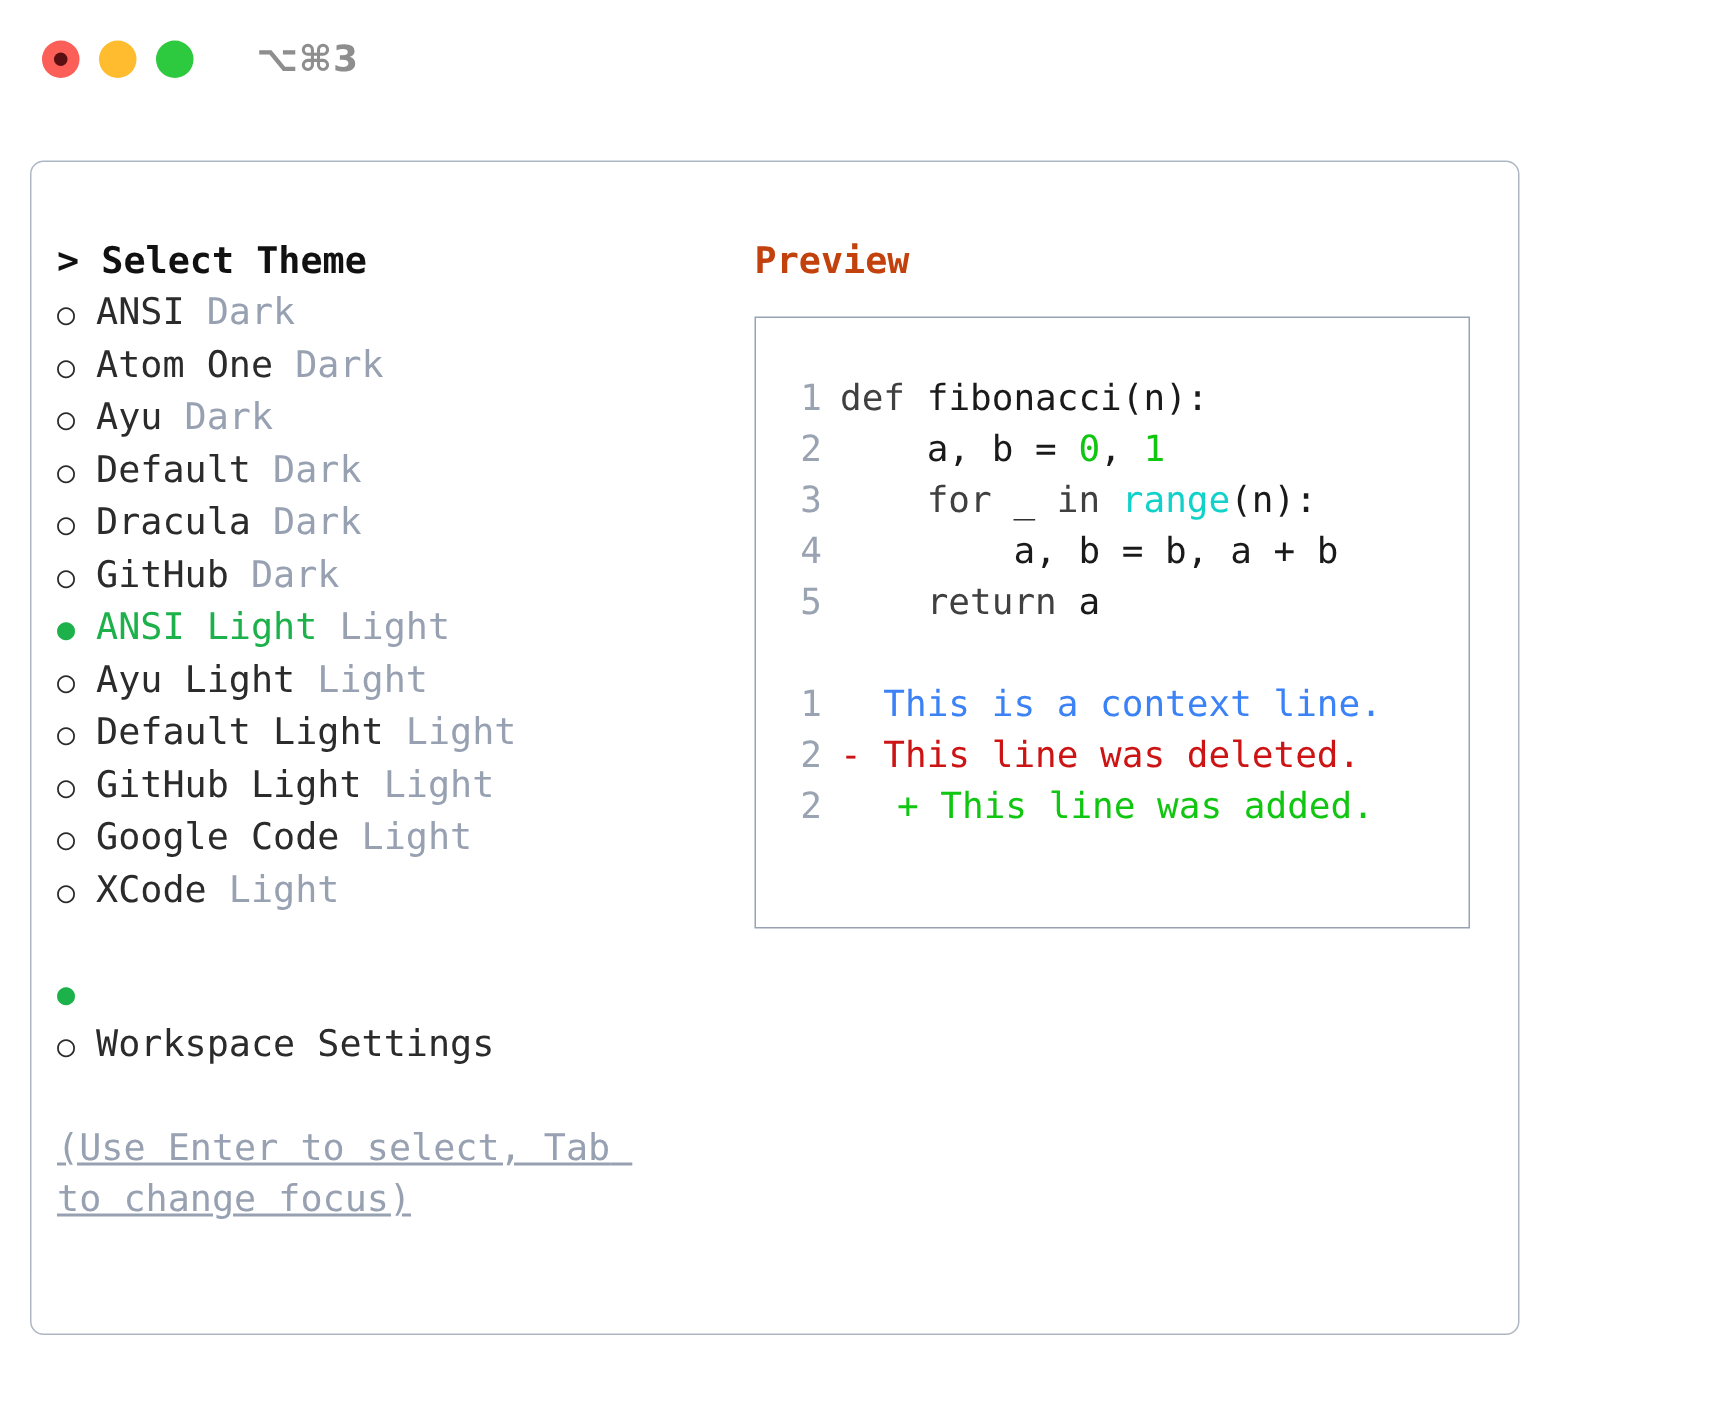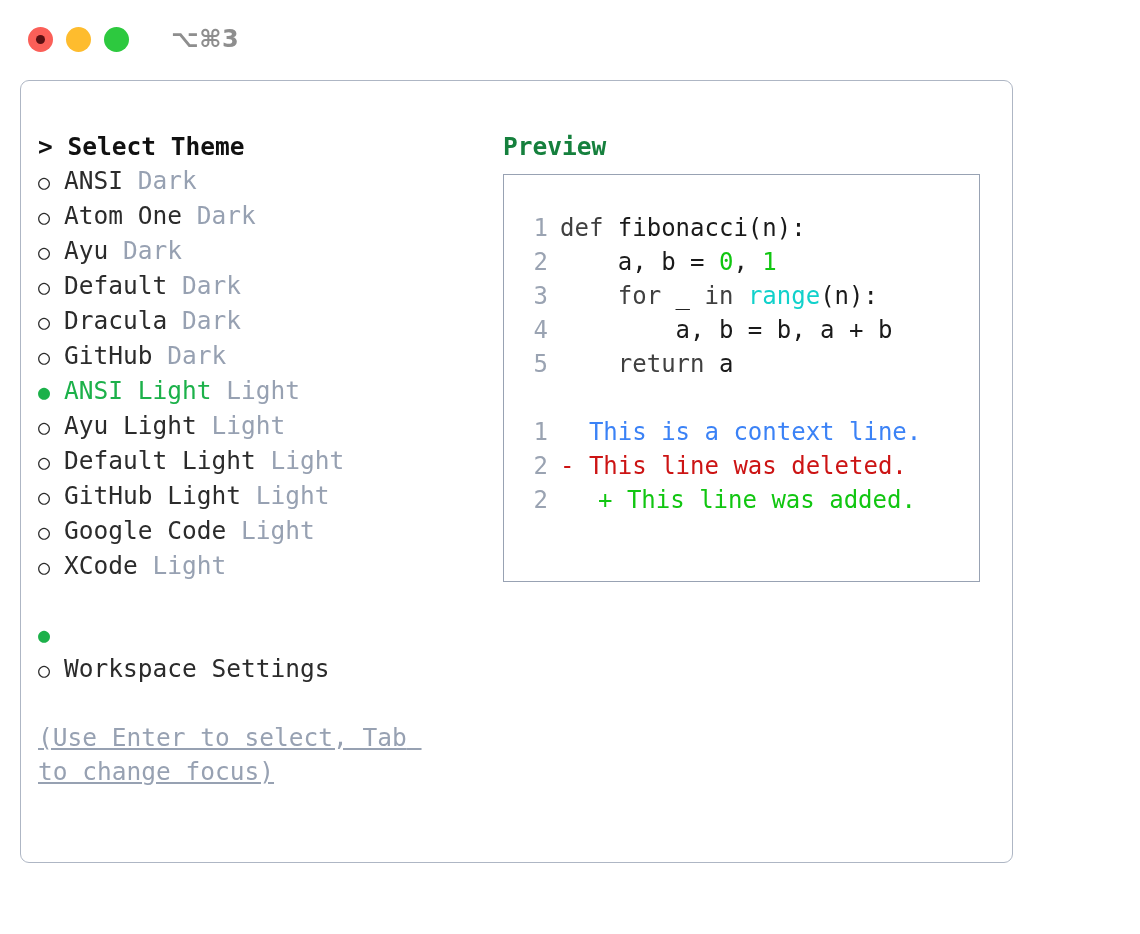--- a/index.html
+++ b/index.html
@@ -65,21 +65,21 @@
     font-size: 24px;
     font-weight: 700;
     letter-spacing: 0.5px;
     line-height: 1;
   }
 
   
   .card {
     position: absolute;
     left: 20px;
-    top: 80px;
+    top: 107px;
     width: 993px;
     height: 783px;
     border: 1.6px solid #aeb6c4;
     border-radius: 9px;
     box-sizing: border-box;
     background: #ffffff;
   }
 
   .card-inner {
     position: absolute;
@@ -149,24 +149,24 @@
   
   .right-pane {
     flex: 1;
     padding: 49px 0 0 17px;
     box-sizing: border-box;
   }
 
   .preview-title {
     font-size: 24.5px;
     font-weight: 700;
-    color: #15803d;
-    line-height: 34px;
-    white-space: pre;
-    margin-bottom: 10px;
+    color: #c2410c;
+    line-height: 34px;
+    white-space: pre;
+    margin-bottom: 20px;
   }
 
   .preview-box {
     width: 477px;
     height: 408px;
     border: 1.8px solid #98a2b3;
     box-sizing: border-box;
     background: #ffffff;
     padding: 36px 0 0 18px;
   }

